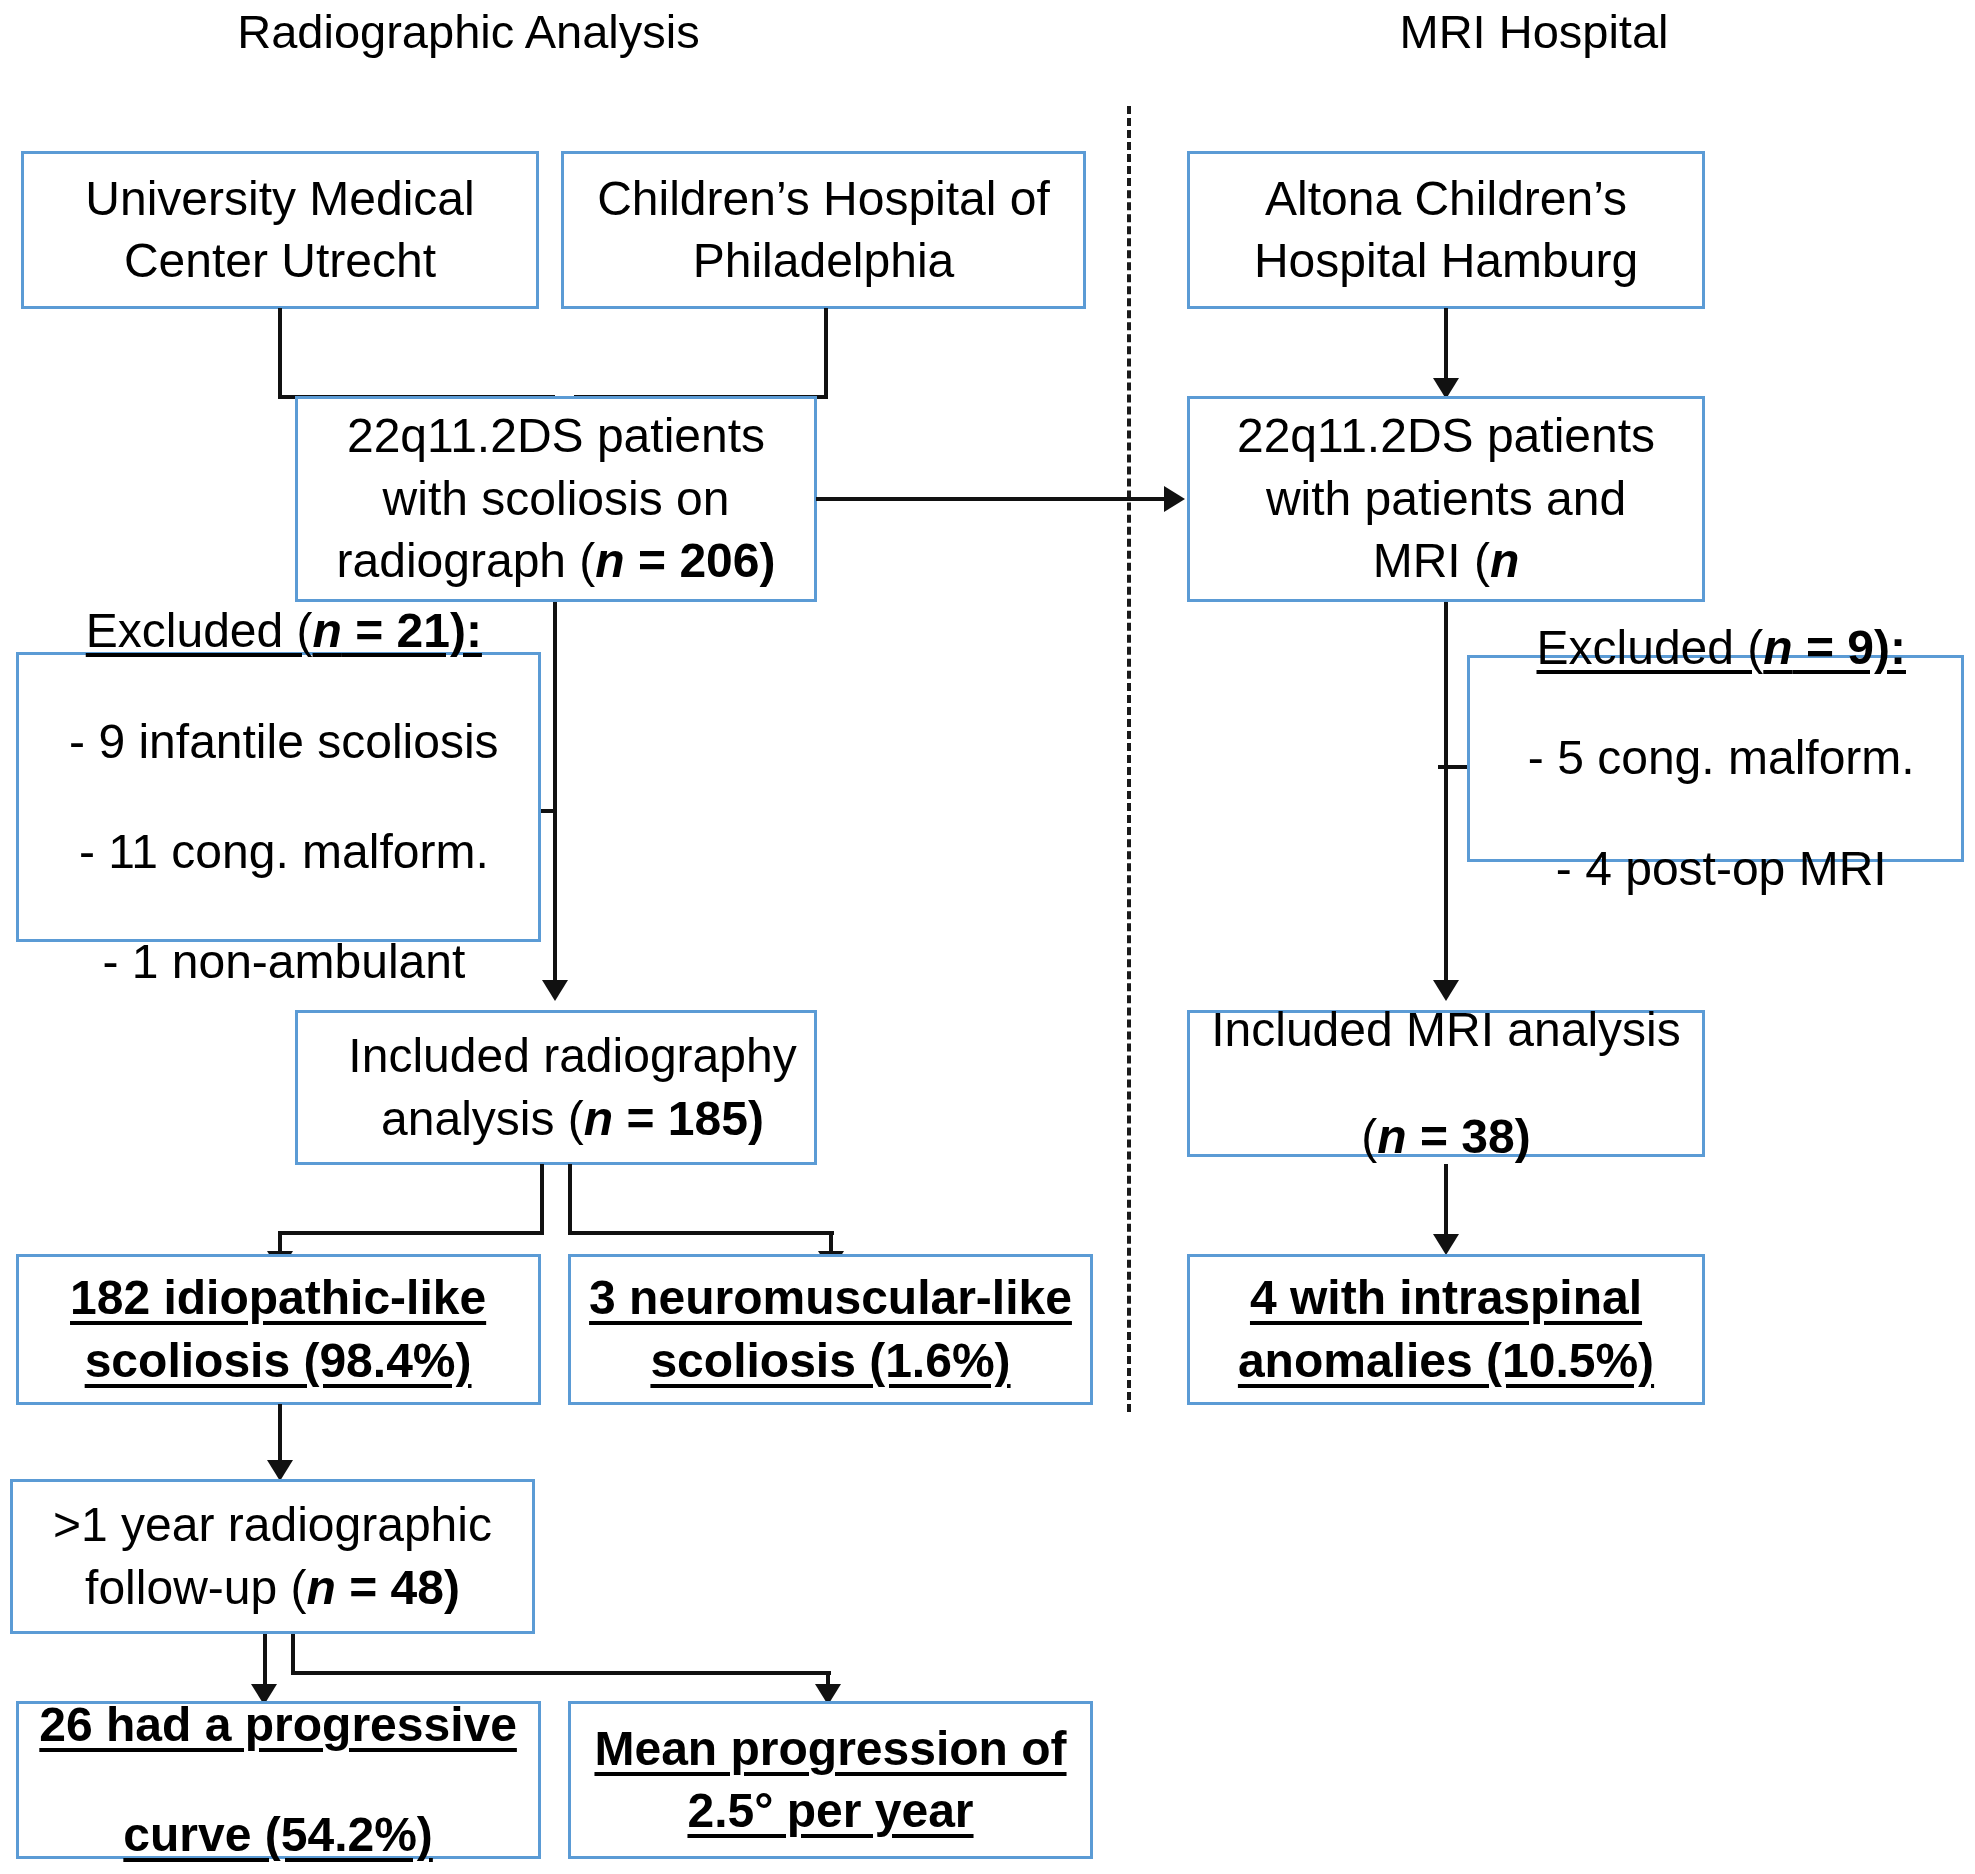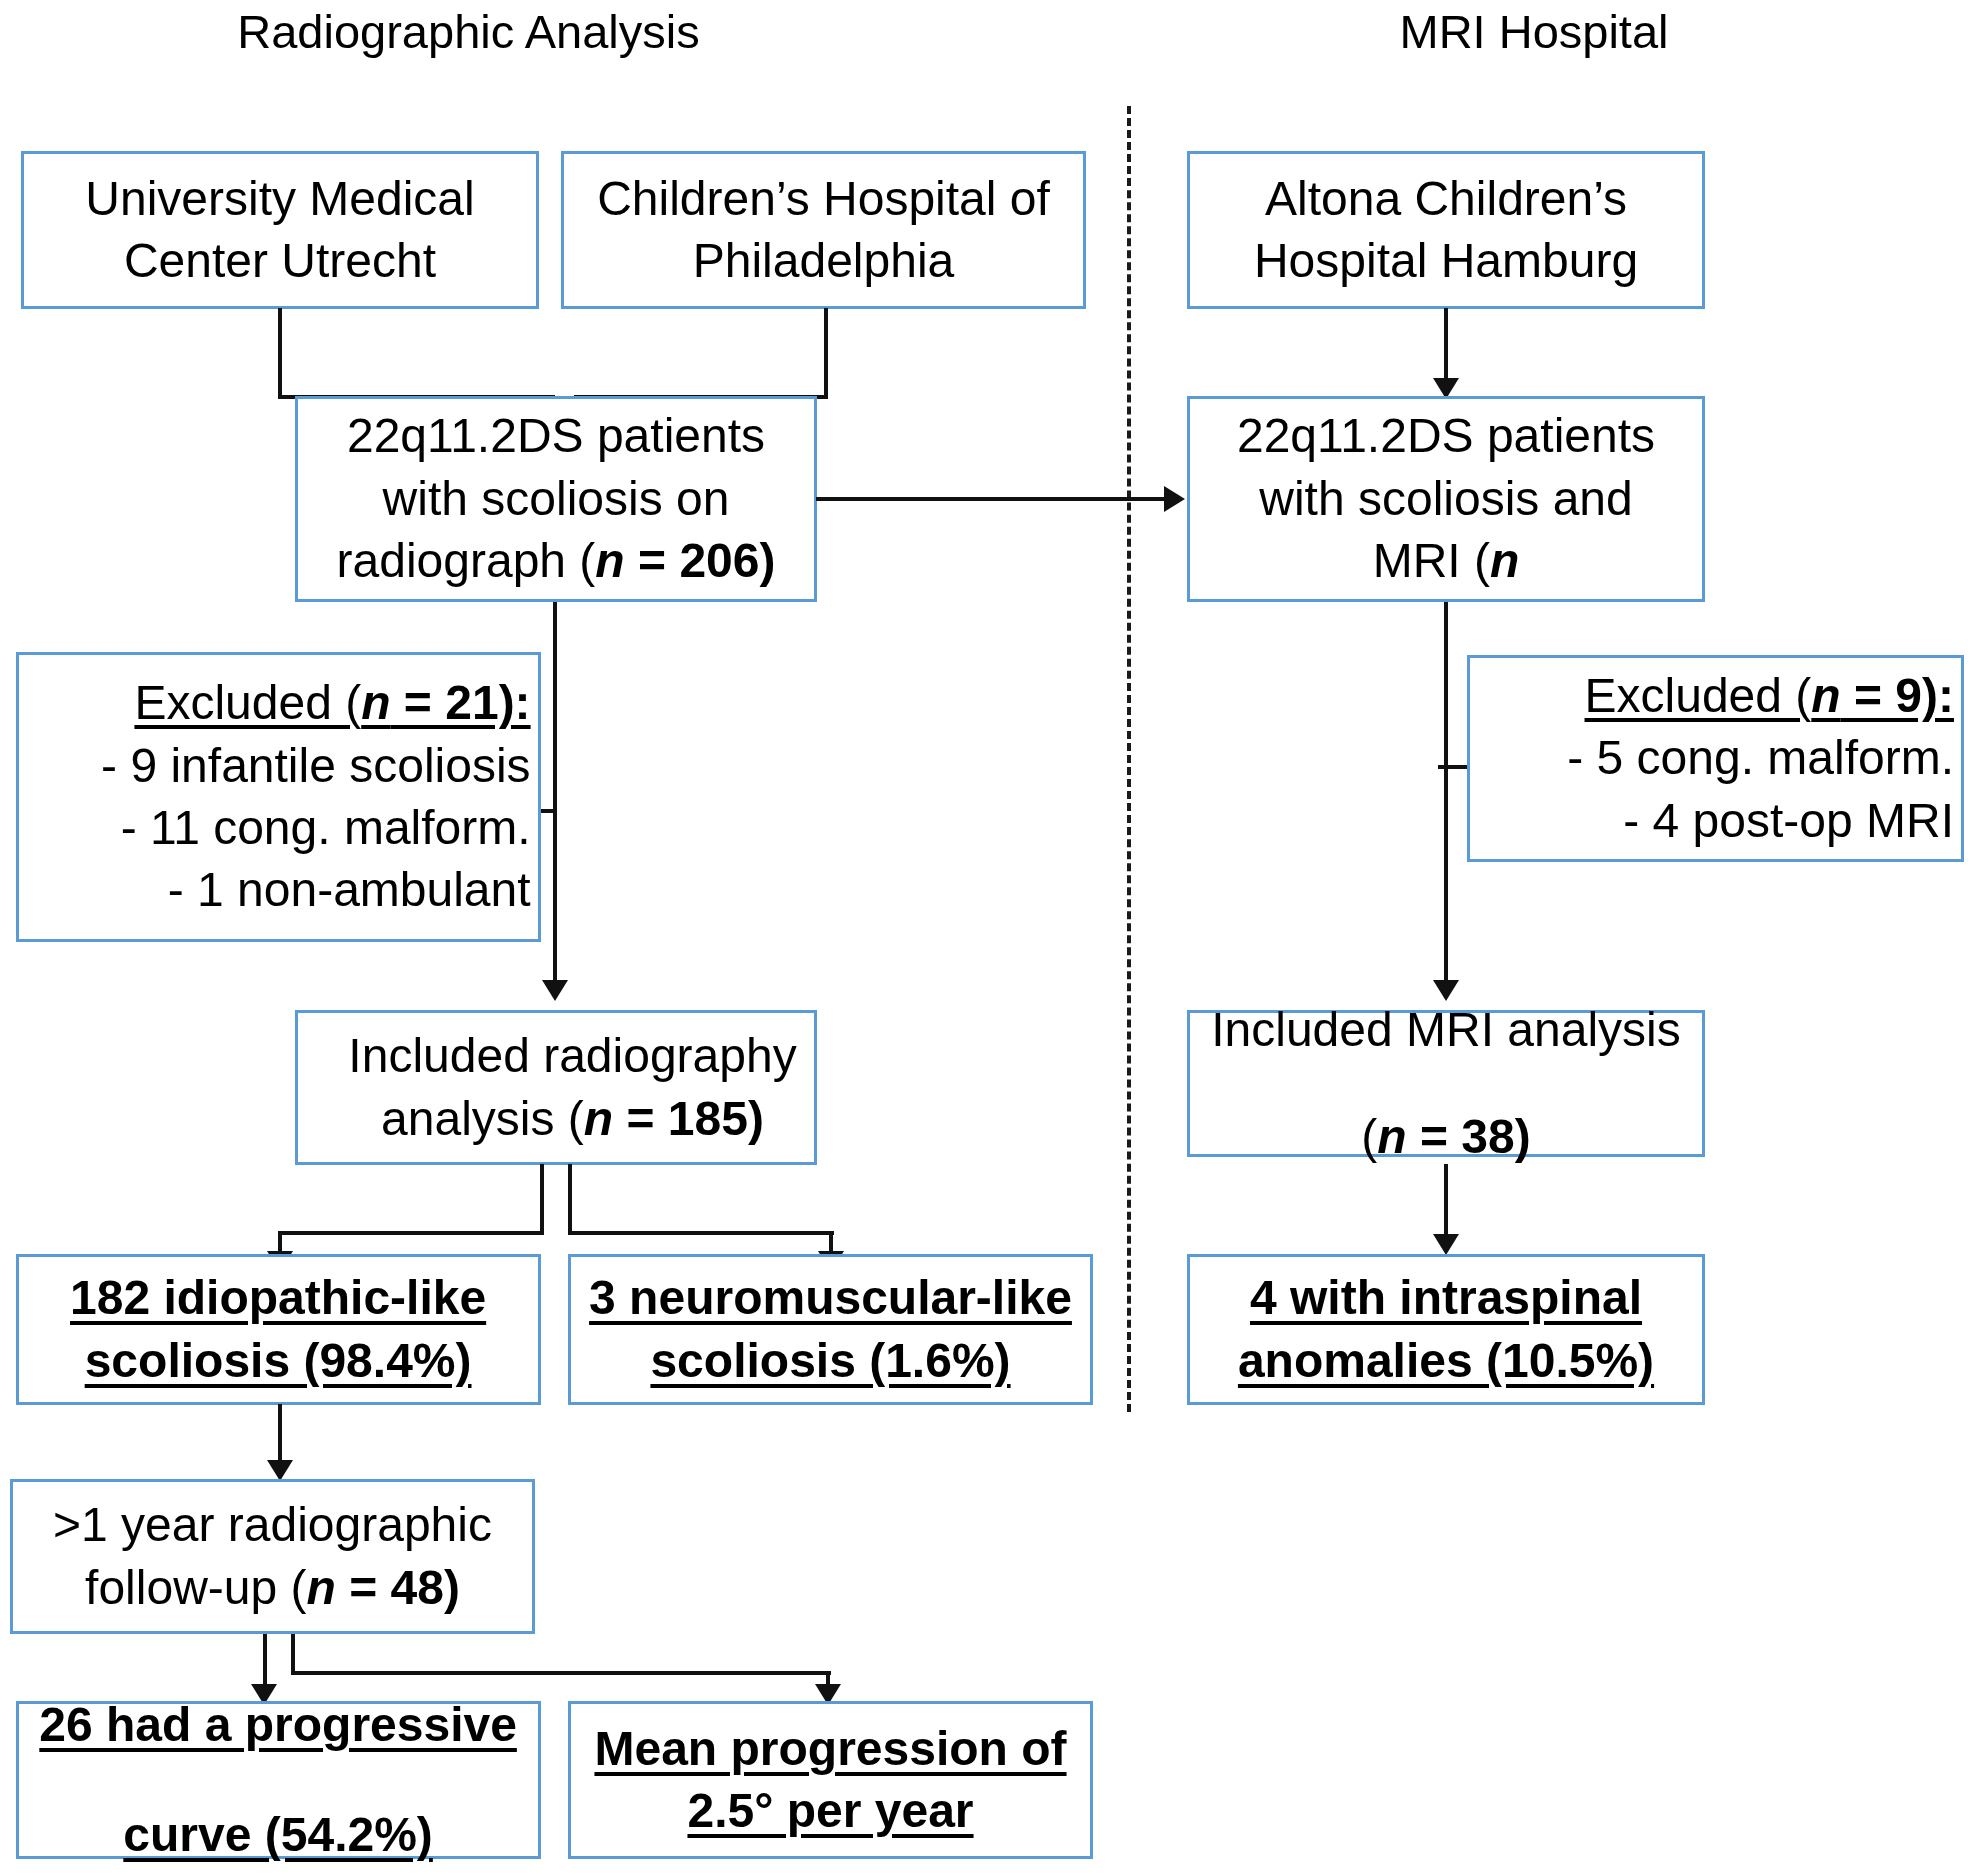--- a/index.html
+++ b/index.html
@@ -36,23 +36,24 @@
     display:flex;
     flex-direction:column;
     align-items:center;
     justify-content:center;
     text-align:center;
     font-size:48px;
     line-height:1.30;
     padding:4.3px 7px;
   }
   .nodebox.left-align{
-    align-items:flex-end;
+    align-items:center;
     text-align:left;
     padding-left:18.5px;
+    gap:48px;
   }
   .nodebox .ln{display:block;white-space:nowrap;}
 
   .em-n{font-style:italic;font-weight:bold;}
   .bold{font-weight:bold;}
 
   .result .ln{
     font-weight:bold;
     text-decoration:underline;
     text-decoration-thickness:4.3px;
@@ -128,21 +129,21 @@
   <div class="arrow-down" style="left:1433px;top:378px;"></div>
 
   <div class="nodebox" style="left:295px;top:396px;width:522px;height:206px;">
     <span class="ln">22q11.2DS patients</span>
     <span class="ln">with scoliosis on</span>
     <span class="ln"><span>radiograph (</span><span class="em-n">n</span><span class="bold"> = 206)</span></span>
   </div>
 
   <div class="nodebox" style="left:1187px;top:396px;width:518px;height:206px;">
     <span class="ln">22q11.2DS patients</span>
-    <span class="ln">with scoliosis and</span>
+    <span class="ln">with patients and</span>
     <span class="ln"><span>MRI (</span><span class="em-n">n</span><span class="bold"></span></span>
   </div>
 
   <div class="ln-h" style="left:816px;top:497px;width:355px;"></div>
   <div class="arrow-right" style="left:1164px;top:486px;"></div>
 
   <div class="ln-v" style="left:553px;top:602px;height:383px;"></div>
   <div class="arrow-down" style="left:542px;top:980px;"></div>
 
   <div class="ln-h" style="left:522px;top:809px;width:33px;"></div>

